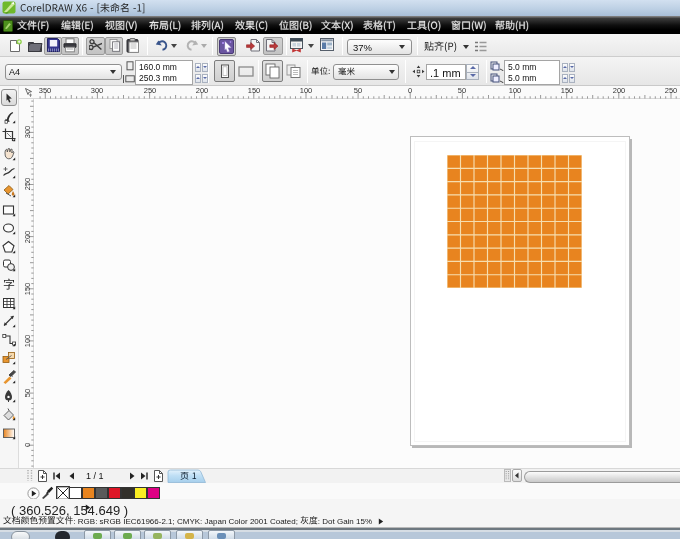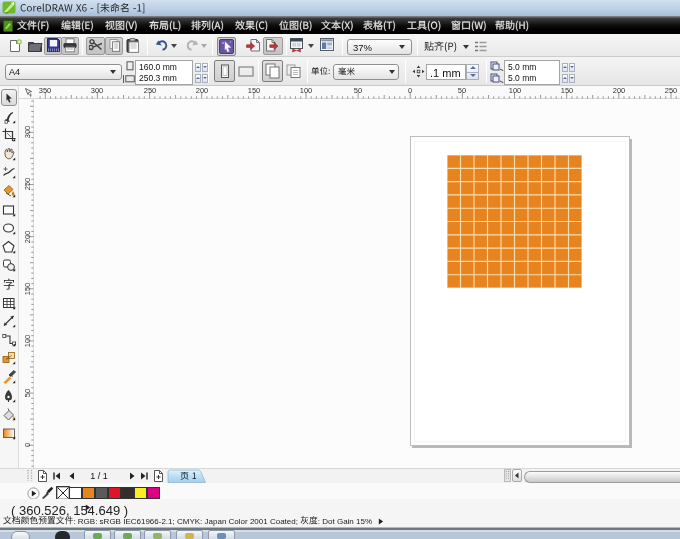--- a/index.html
+++ b/index.html
@@ -375,21 +375,21 @@
     <path d="M6.5 0.5 v3 h3" fill="none" stroke="#555"></path>
 <path d="M5.5 5 v4 M3.5 7 h4" stroke="#333" stroke-width="1"></path>
   </svg>
 <svg class="a" style="left:52px;top:471.5px" width="9" height="8" viewBox="0 0 9 8">
     <path d="M2 0.5 V7.5" stroke="#222" stroke-width="1.4"></path>
     <path d="M8 0.5 L3.5 4 L8 7.5 Z" fill="#222"></path>
   </svg>
 <svg class="a" style="left:68px;top:471.5px" width="8" height="8" viewBox="0 0 8 8">
     <path d="M6 0.5 L1.5 4 L6 7.5 Z" fill="#222"></path>
   </svg>
-<div class="a" style="left:86px;top:471px;width:26px;text-align:center;font-size:9px;color:#111">1 / 1</div>
+<div class="a" style="left:86px;top:471px;width:26px;font-size:9px;color:#111">1 / 1</div>
 <svg class="a" style="left:128px;top:471.5px" width="8" height="8" viewBox="0 0 8 8">
     <path d="M2 0.5 L6.5 4 L2 7.5 Z" fill="#222"></path>
   </svg>
 <svg class="a" style="left:140px;top:471.5px" width="9" height="8" viewBox="0 0 9 8">
     <path d="M7 0.5 V7.5" stroke="#222" stroke-width="1.4"></path>
     <path d="M1 0.5 L5.5 4 L1 7.5 Z" fill="#222"></path>
   </svg>
 <svg class="a" style="left:153px;top:469.5px" width="11" height="12" viewBox="0 0 11 12">
 <path d="M1.5 0.5 h5 l3 3 v8 h-8 z" fill="#fff" stroke="#555"></path>
     <path d="M6.5 0.5 v3 h3" fill="none" stroke="#555"></path>

